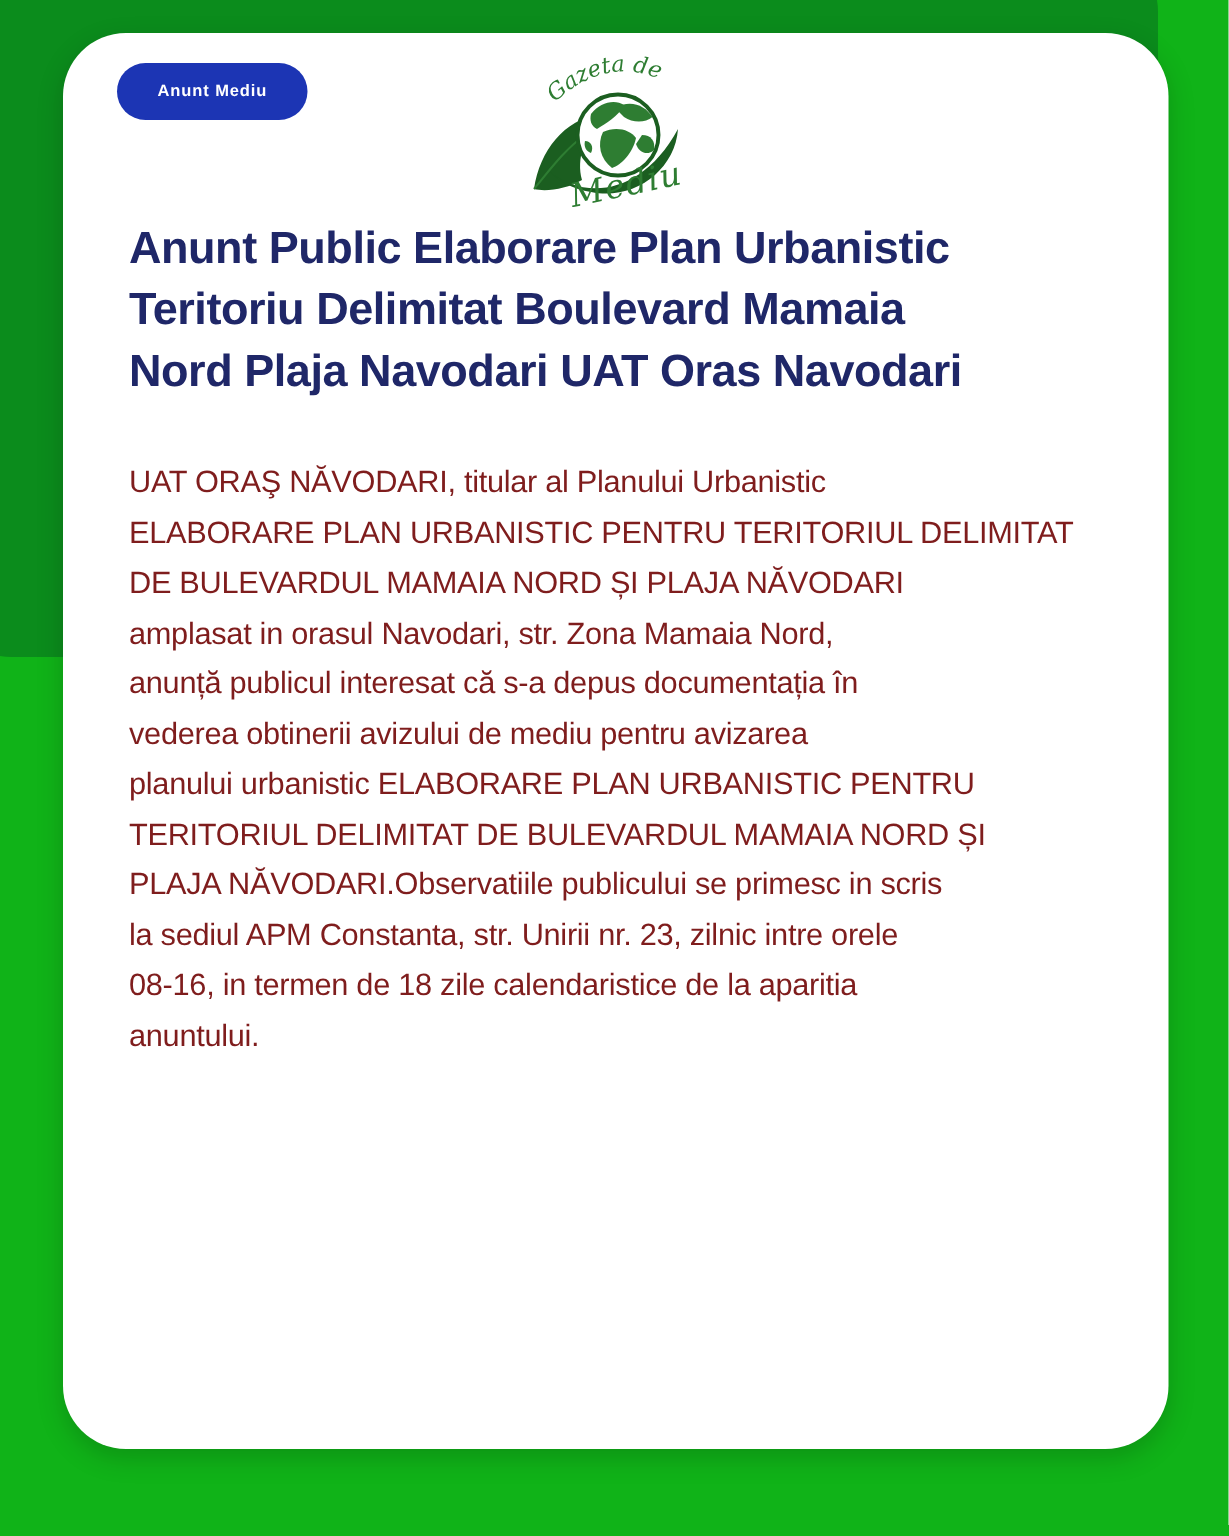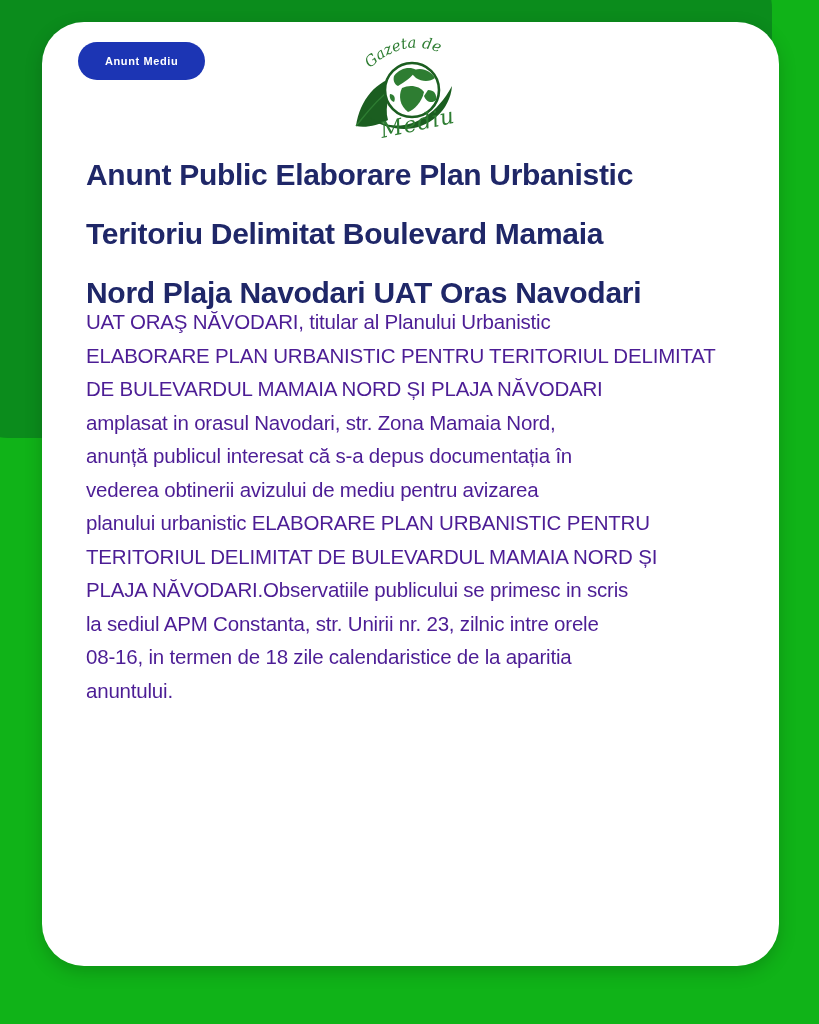--- a/index.html
+++ b/index.html
@@ -48,30 +48,30 @@
   .logo text{
     font-family:"DejaVu Serif", serif;
     font-style:italic;
   }
   .headline{
     position:absolute;
     left:86px;top:145px;
     width:680px;
     color:#1F2768;
     font-size:30px;
-    line-height:59px;
+    line-height:41px;
     font-weight:800;
     letter-spacing:-0.3px;
     white-space:pre-line;
   }
   .body-text{
     position:absolute;
     left:86px;top:305px;
     width:684px;
-    color:#4c1d95;
+    color:#7f1d1d;
     font-size:20.5px;
     line-height:33.5px;
     font-weight:400;
     letter-spacing:-0.2px;
     white-space:pre-line;
   }
 </style>
 </head>
 <body>
 

